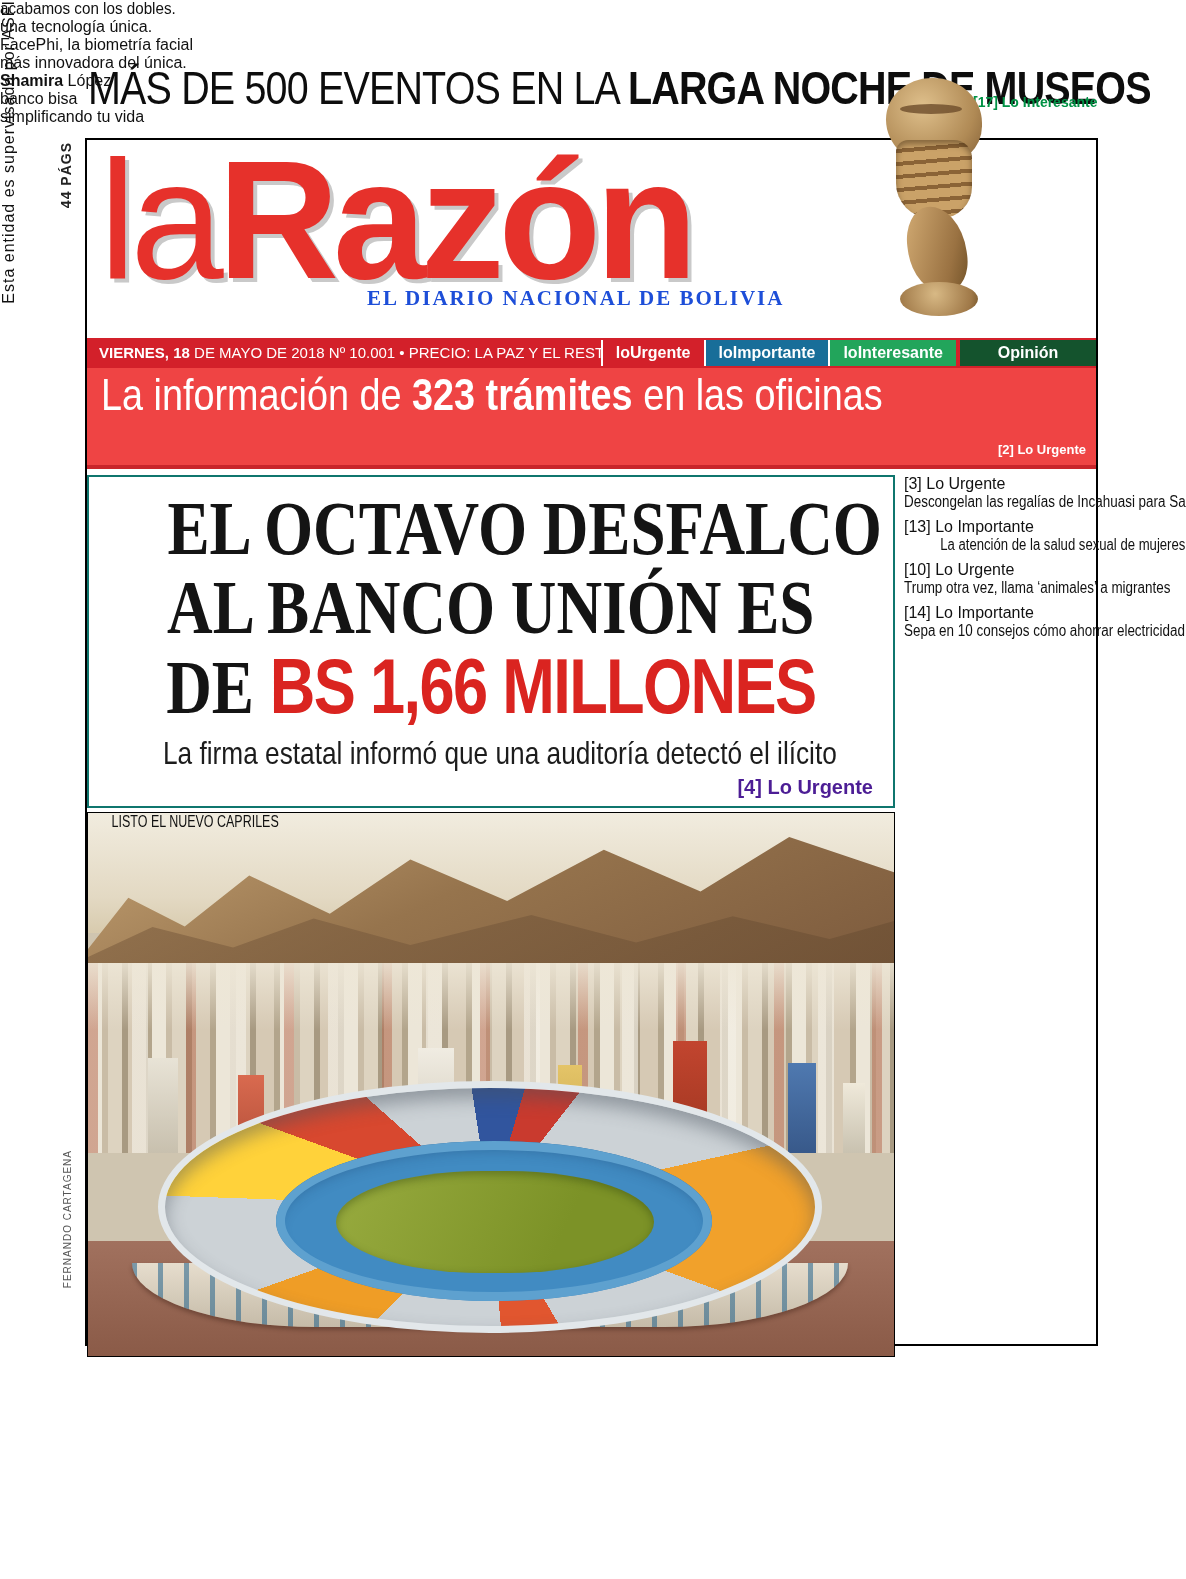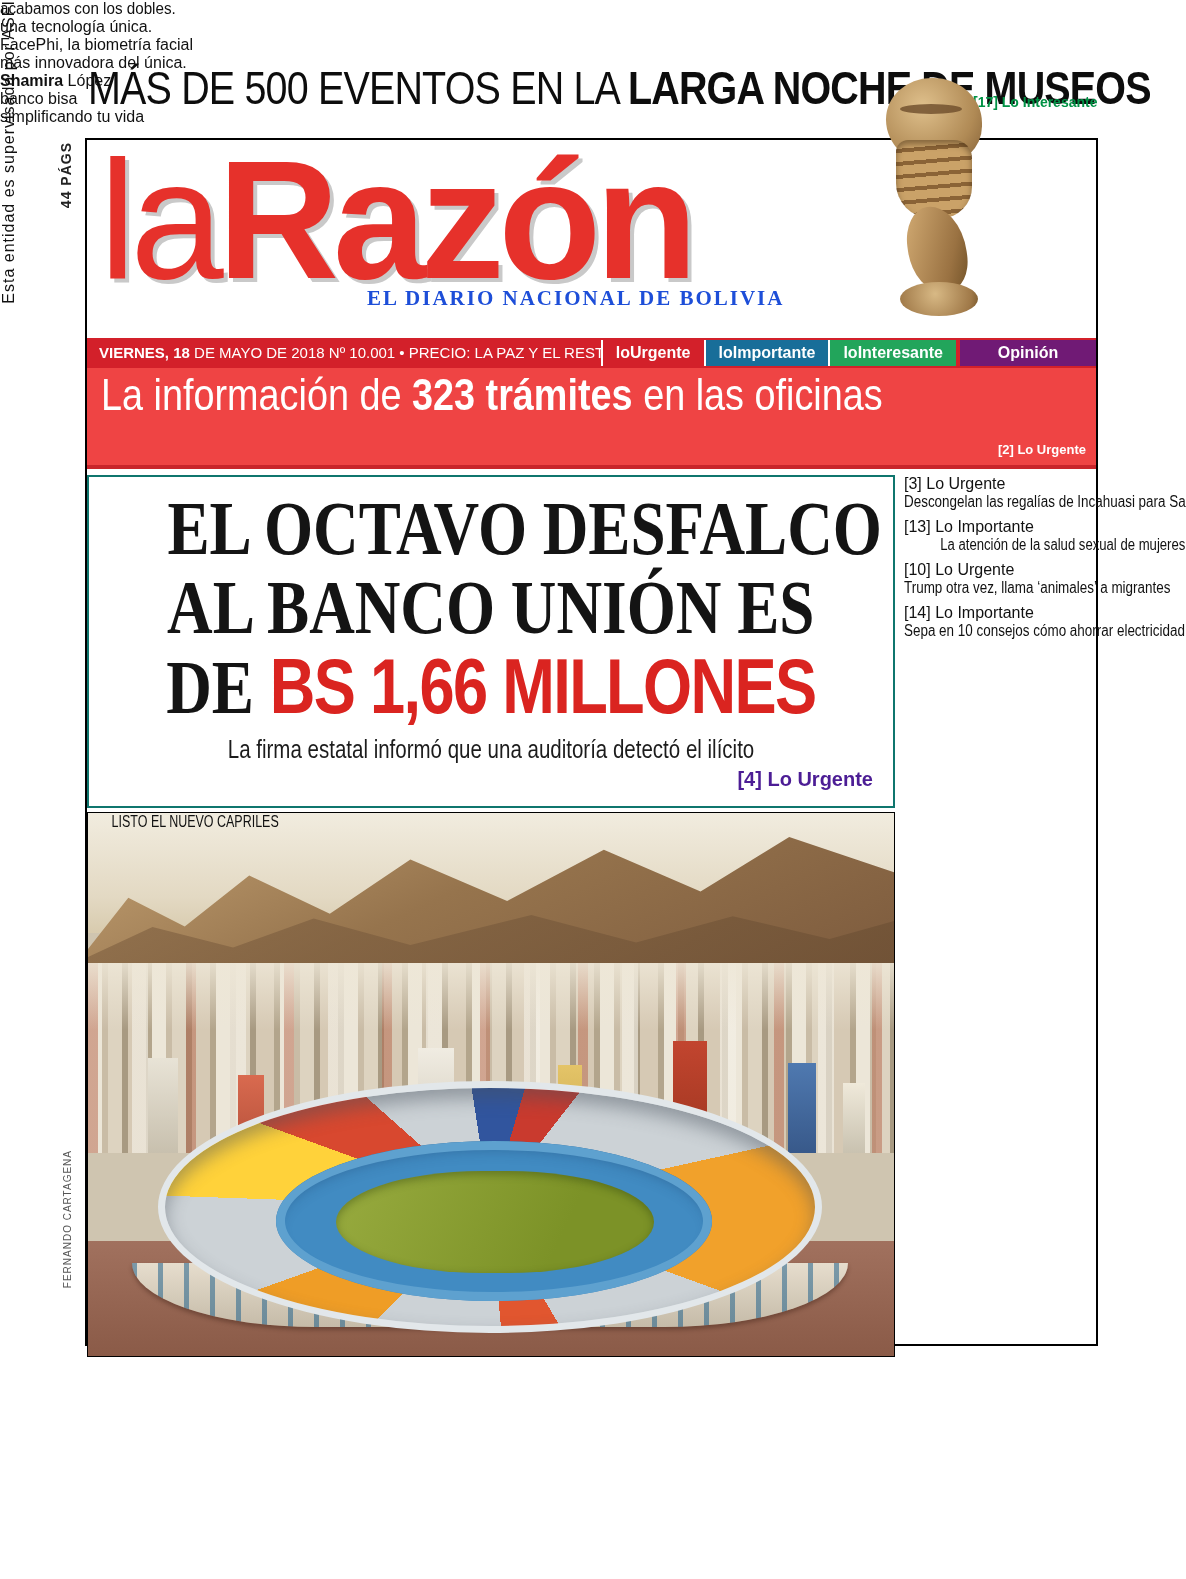--- a/index.html
+++ b/index.html
@@ -49,41 +49,41 @@
   
   .date-bar{position:relative;height:30px;background:#d3202a;color:#fff;font-size:15px;line-height:30px;}
   .date-text{padding-left:12px;white-space:nowrap;}
   .date-text b{font-weight:800;}
   .tabs{position:absolute;right:0;top:0;height:40px;display:flex;}
   .tab{height:26px;margin-top:2px;line-height:26px;padding:0 13px;font-size:16px;font-weight:800;color:#fff;
     border-left:2px solid #fff;}
   .tab.red{background:#d3202a;}
   .tab.blue{background:#186e99;}
   .tab.green{background:#22a55b;}
-  .tab.gray{background:#701a75;width:110px;text-align:center;border-left:none;margin-left:4px;}
+  .tab.gray{background:#14532d;width:110px;text-align:center;border-left:none;margin-left:4px;}
 
   
   .info-banner{position:relative;height:101px;background:#ef4444;color:#fff;border-bottom:4px solid #c9252b;
     box-sizing:border-box;padding:4px 0 0 14px;}
   .info-line{font-size:45px;line-height:46px;font-weight:400;}
   .info-line b{font-weight:800;}
   .info-ref{position:absolute;right:10px;bottom:8px;font-size:13px;font-weight:bold;color:#fff;}
 
   .gap6{height:6px;}
 
   
   .columns{display:flex;gap:9px;padding:0;}
   .col-main{width:808px;}
   .col-side{width:192px;display:flex;flex-direction:column;gap:7px;}
 
   
   .headline-box{height:333px;border:2px solid #0f766e;box-sizing:border-box;text-align:center;padding-top:12px;}
   .hl-line{font-family:"Liberation Serif",serif;font-weight:bold;font-size:77px;line-height:79px;color:#141414;}
   .hl-red{font-family:"Liberation Sans",sans-serif;font-weight:800;color:#da2420;letter-spacing:-2px;}
-  .subhead{margin-top:8px;font-size:25px;font-weight:400;color:#1c1c1c;}
+  .subhead{margin-top:8px;font-size:32px;font-weight:400;color:#1c1c1c;}
   .hl-ref{text-align:right;margin:4px 20px 0 0;font-size:20px;font-weight:bold;color:#4c1d95;}
 
   
   .photo-box{margin-top:4px;height:545px;border:1px solid #000;box-sizing:border-box;position:relative;overflow:hidden;background:#cfc5b0;}
   .sky{position:absolute;left:0;top:0;width:100%;height:120px;background:linear-gradient(180deg,#f1ecdf 0%,#e3d9c3 70%,#d8cbae 100%);}
   .mtn{position:absolute;left:0;width:100%;}
   .mtn1{top:8px;height:160px;background:linear-gradient(155deg,#c3a173 0%,#96744d 45%,#7c5a3d 100%);
     clip-path:polygon(0 80%,5% 48%,12% 66%,20% 34%,30% 58%,40% 24%,52% 50%,64% 18%,76% 44%,87% 10%,100% 32%,100% 100%,0 100%);}
   .mtn2{top:60px;height:120px;opacity:.75;background:linear-gradient(150deg,#8a6a48,#6b4e33);
     clip-path:polygon(0 70%,8% 45%,18% 62%,28% 38%,40% 60%,55% 35%,68% 58%,80% 36%,92% 55%,100% 40%,100% 100%,0 100%);}

